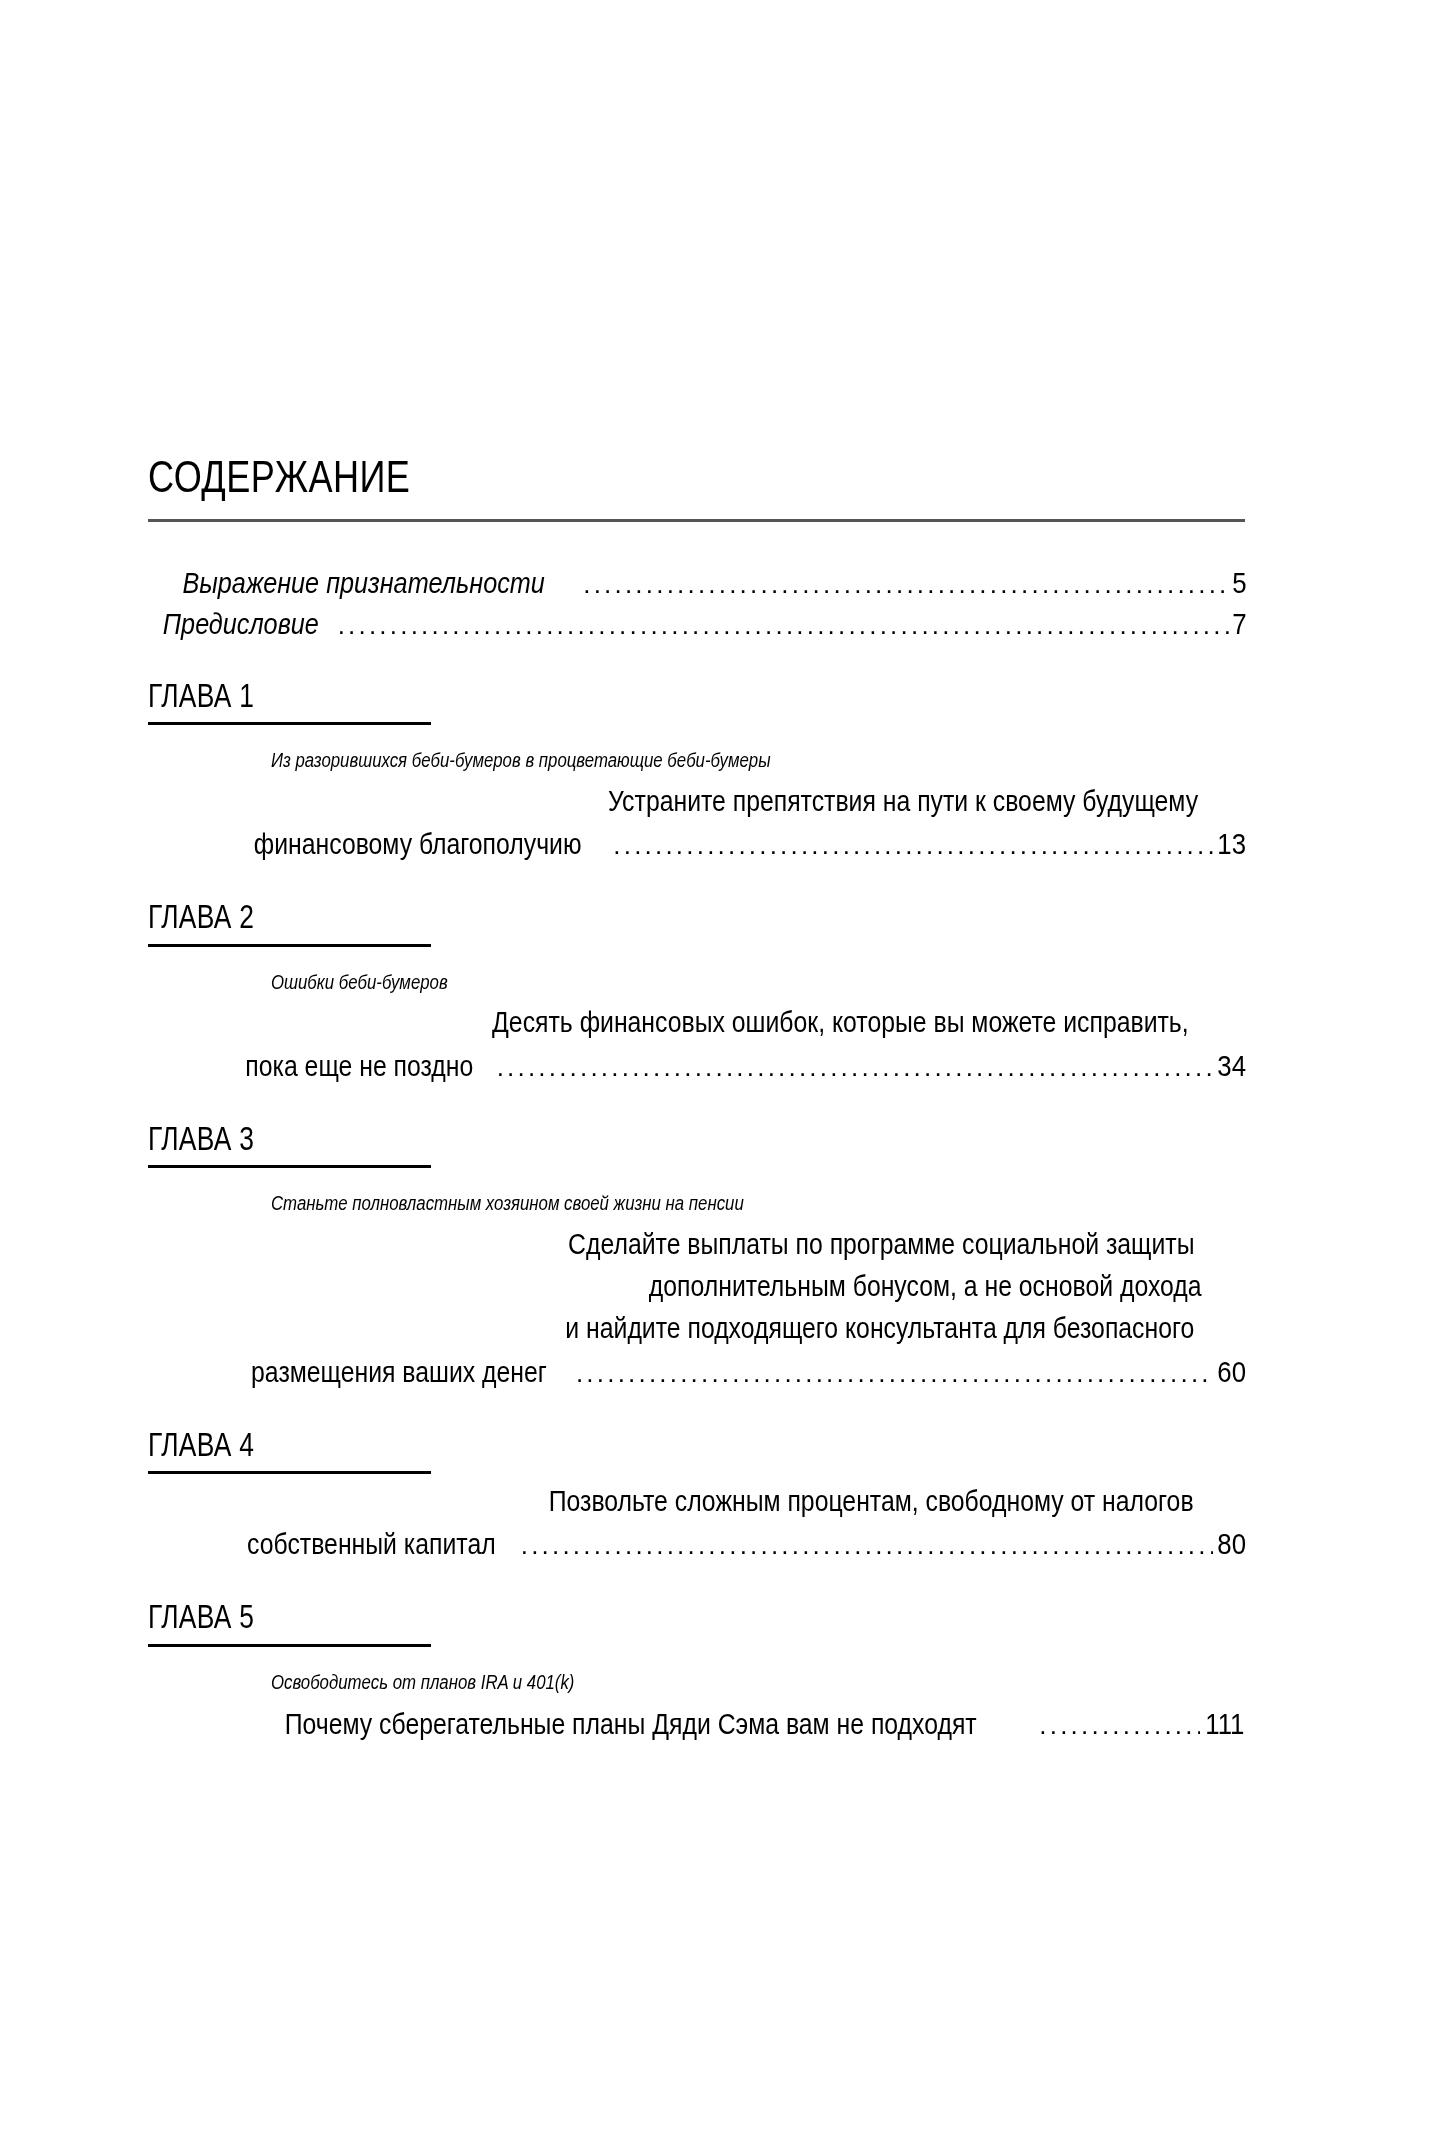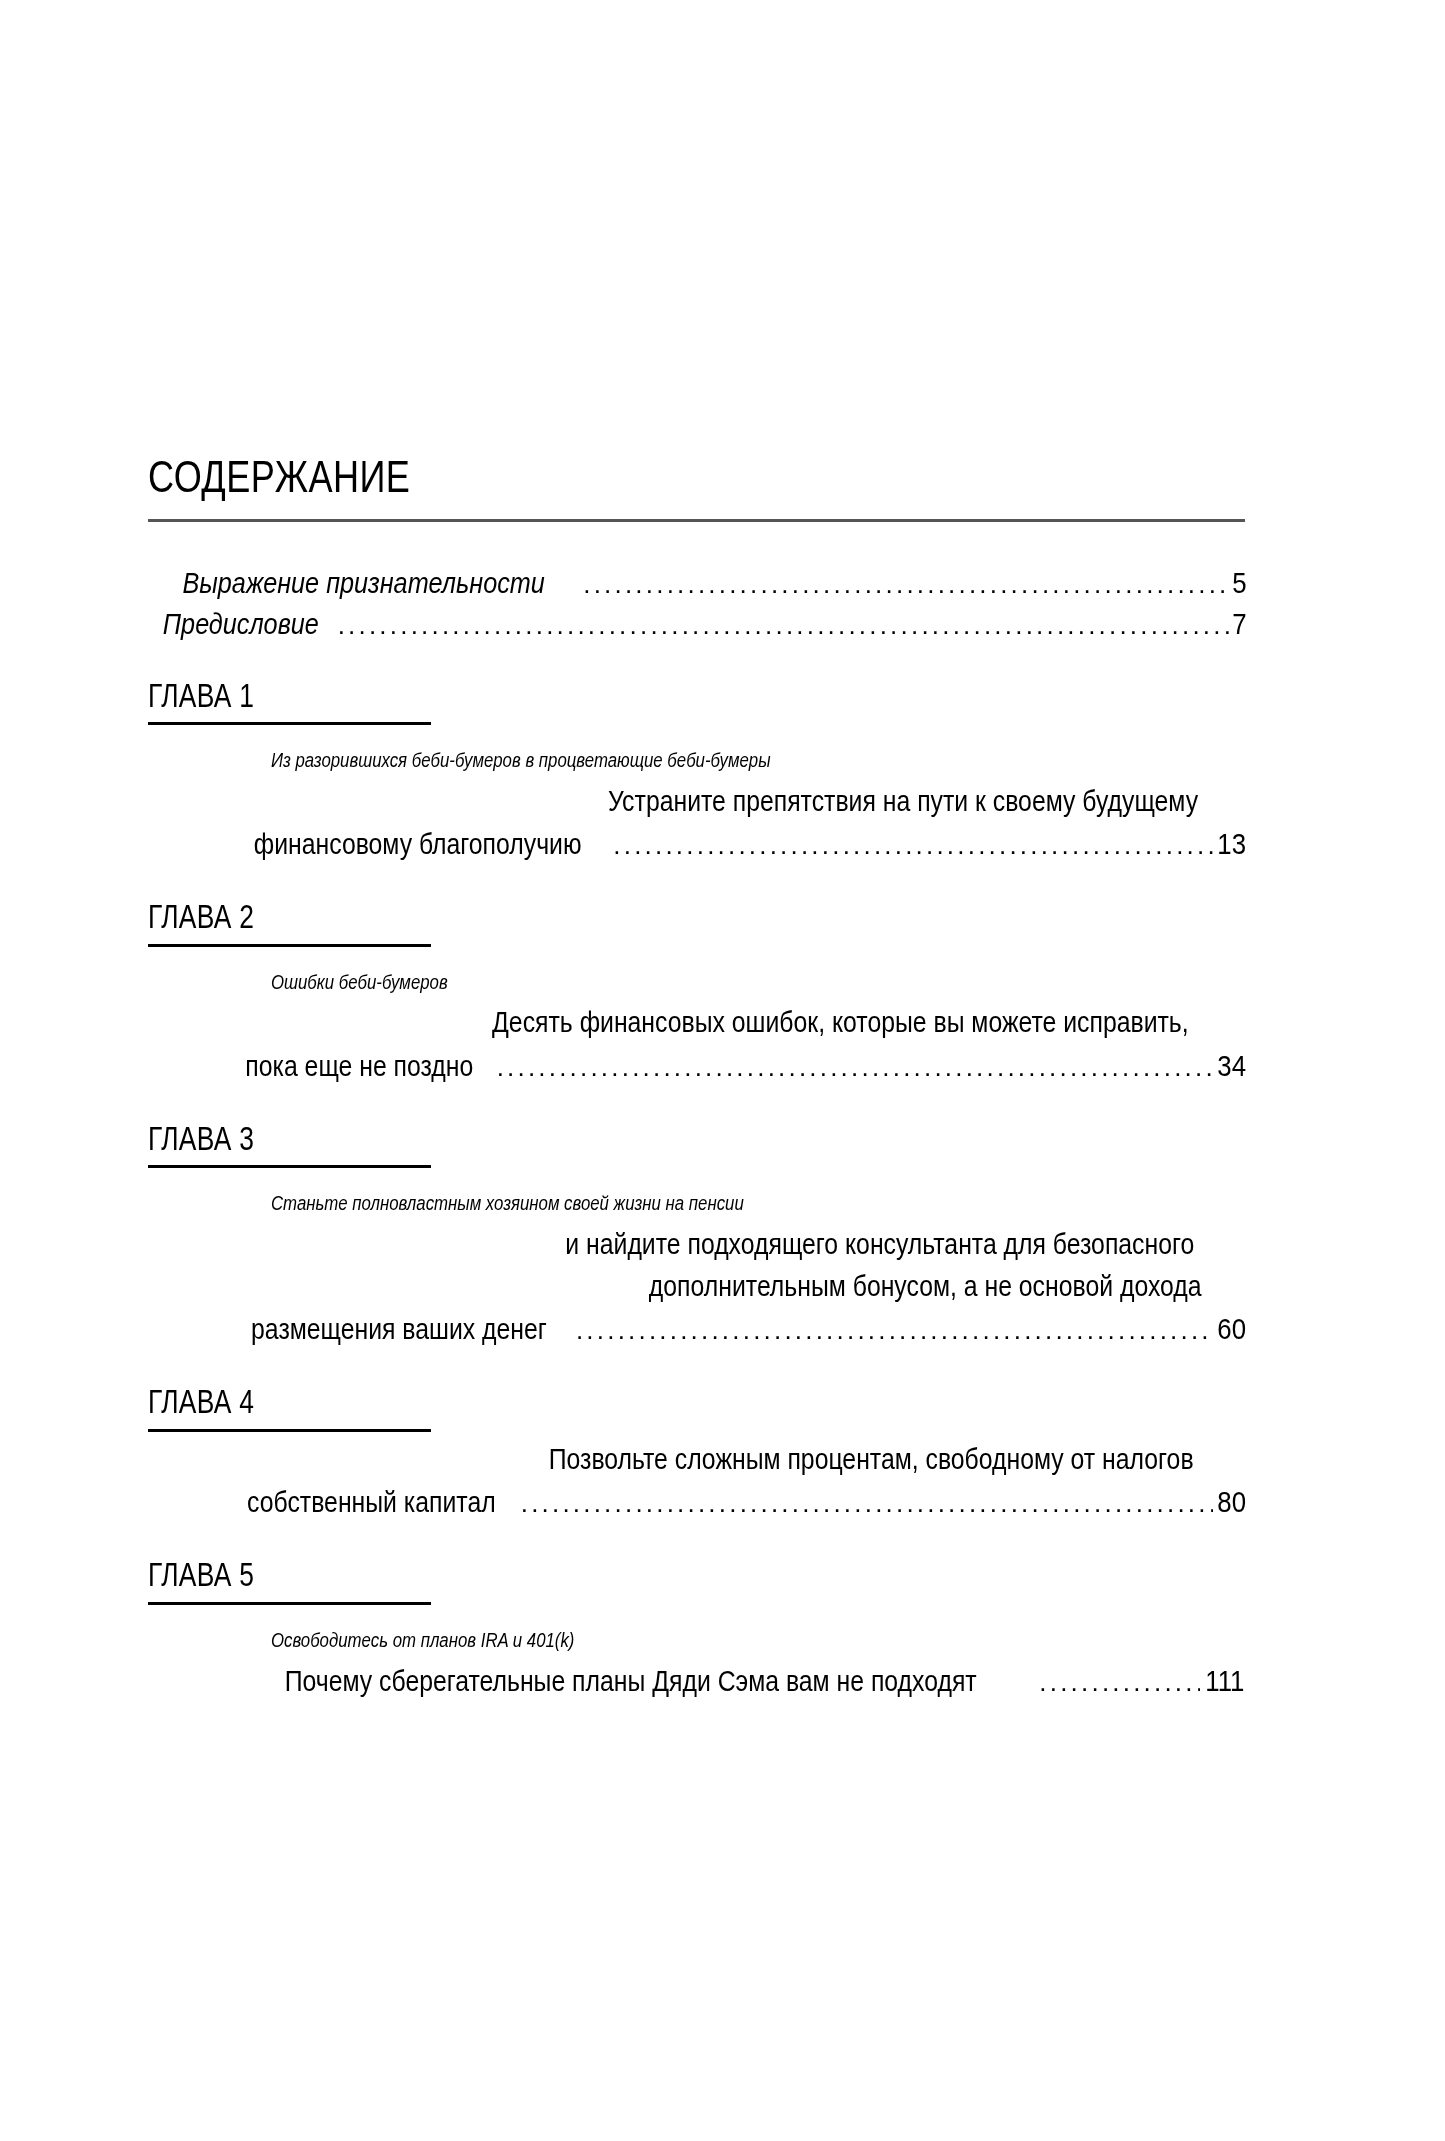--- a/index.html
+++ b/index.html
@@ -202,24 +202,27 @@
     </div>
 
     <div class="chapter">
       <span class="chapter-label">ГЛАВА 3</span>
       <div class="chapter-rule"></div>
       <div class="chapter-title">
         <span class="tline">Станьте полновластным хозяином своей жизни на пенсии</span>
       </div>
       <div class="chapter-sub">
         <div class="sub-row plain">
+          <span class="label">Сделайте выплаты по программе социальной защиты</span>
+        </div>
+        <div class="sub-row plain">
+          <span class="label">дополнительным бонусом, а не основой дохода</span>
+        </div>
+        <div class="sub-row plain">
           <span class="label">и найдите подходящего консультанта для безопасного</span>
-        </div>
-        <div class="sub-row plain">
-          <span class="label">дополнительным бонусом, а не основой дохода</span>
         </div>
         <div class="sub-row">
           <span class="label">размещения ваших денег</span>
           <span class="leader">...........................................................................................................................................................................................................................</span>
           <span class="pagenum">60</span>
         </div>
       </div>
     </div>
 
     <div class="chapter">

